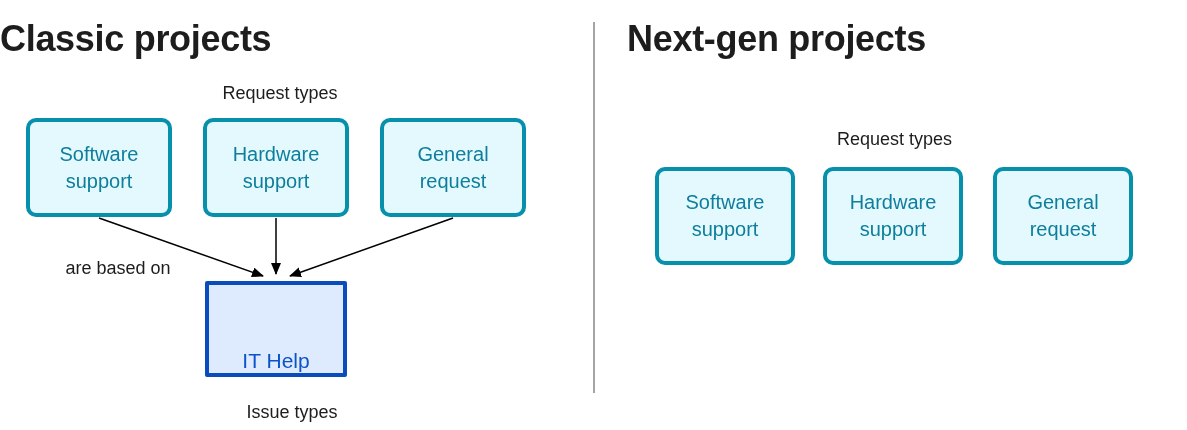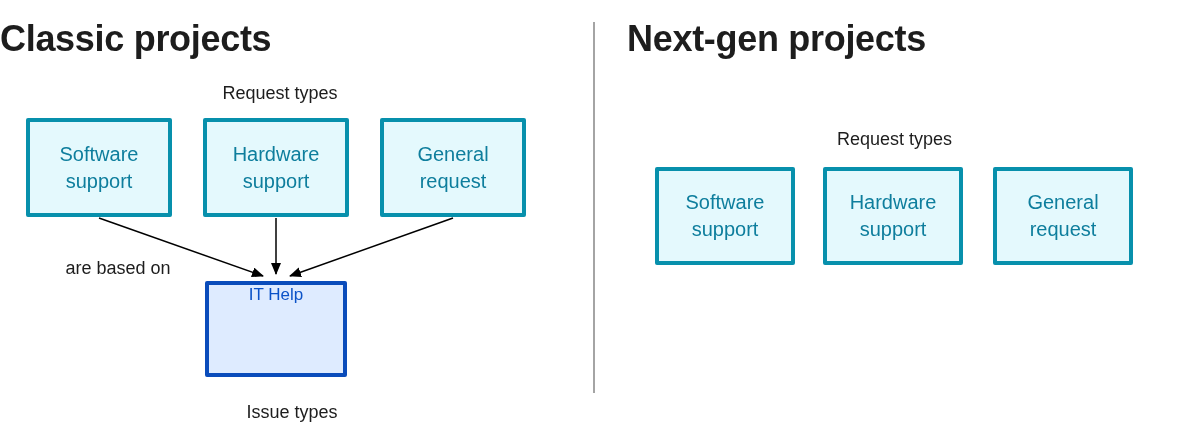--- a/index.html
+++ b/index.html
@@ -45,34 +45,34 @@
     position: absolute;
     display: flex;
     align-items: center;
     justify-content: center;
     text-align: center;
     border: 4px solid var(--teal-border);
     background: var(--teal-fill);
     color: var(--teal-text);
     font-size: 20px;
     line-height: 1.35;
-    border-radius: 2px;
+    border-radius: 10px;
   }
   .type-box .box-label { display: block; padding: 0 6px; }
 
   .issue-box {
     position: absolute;
     display: flex;
-    align-items: flex-start;
+    align-items: flex-end;
     justify-content: center;
     text-align: center;
     border: 4px solid var(--blue-border);
     background: var(--blue-fill);
     color: var(--blue-text);
-    font-size: 17px;
+    font-size: 21px;
     border-radius: 2px;
   }
 
   .divider {
     position: absolute;
     left: 593px;
     top: 22px;
     width: 2px;
     height: 371px;
     background: var(--divider);

